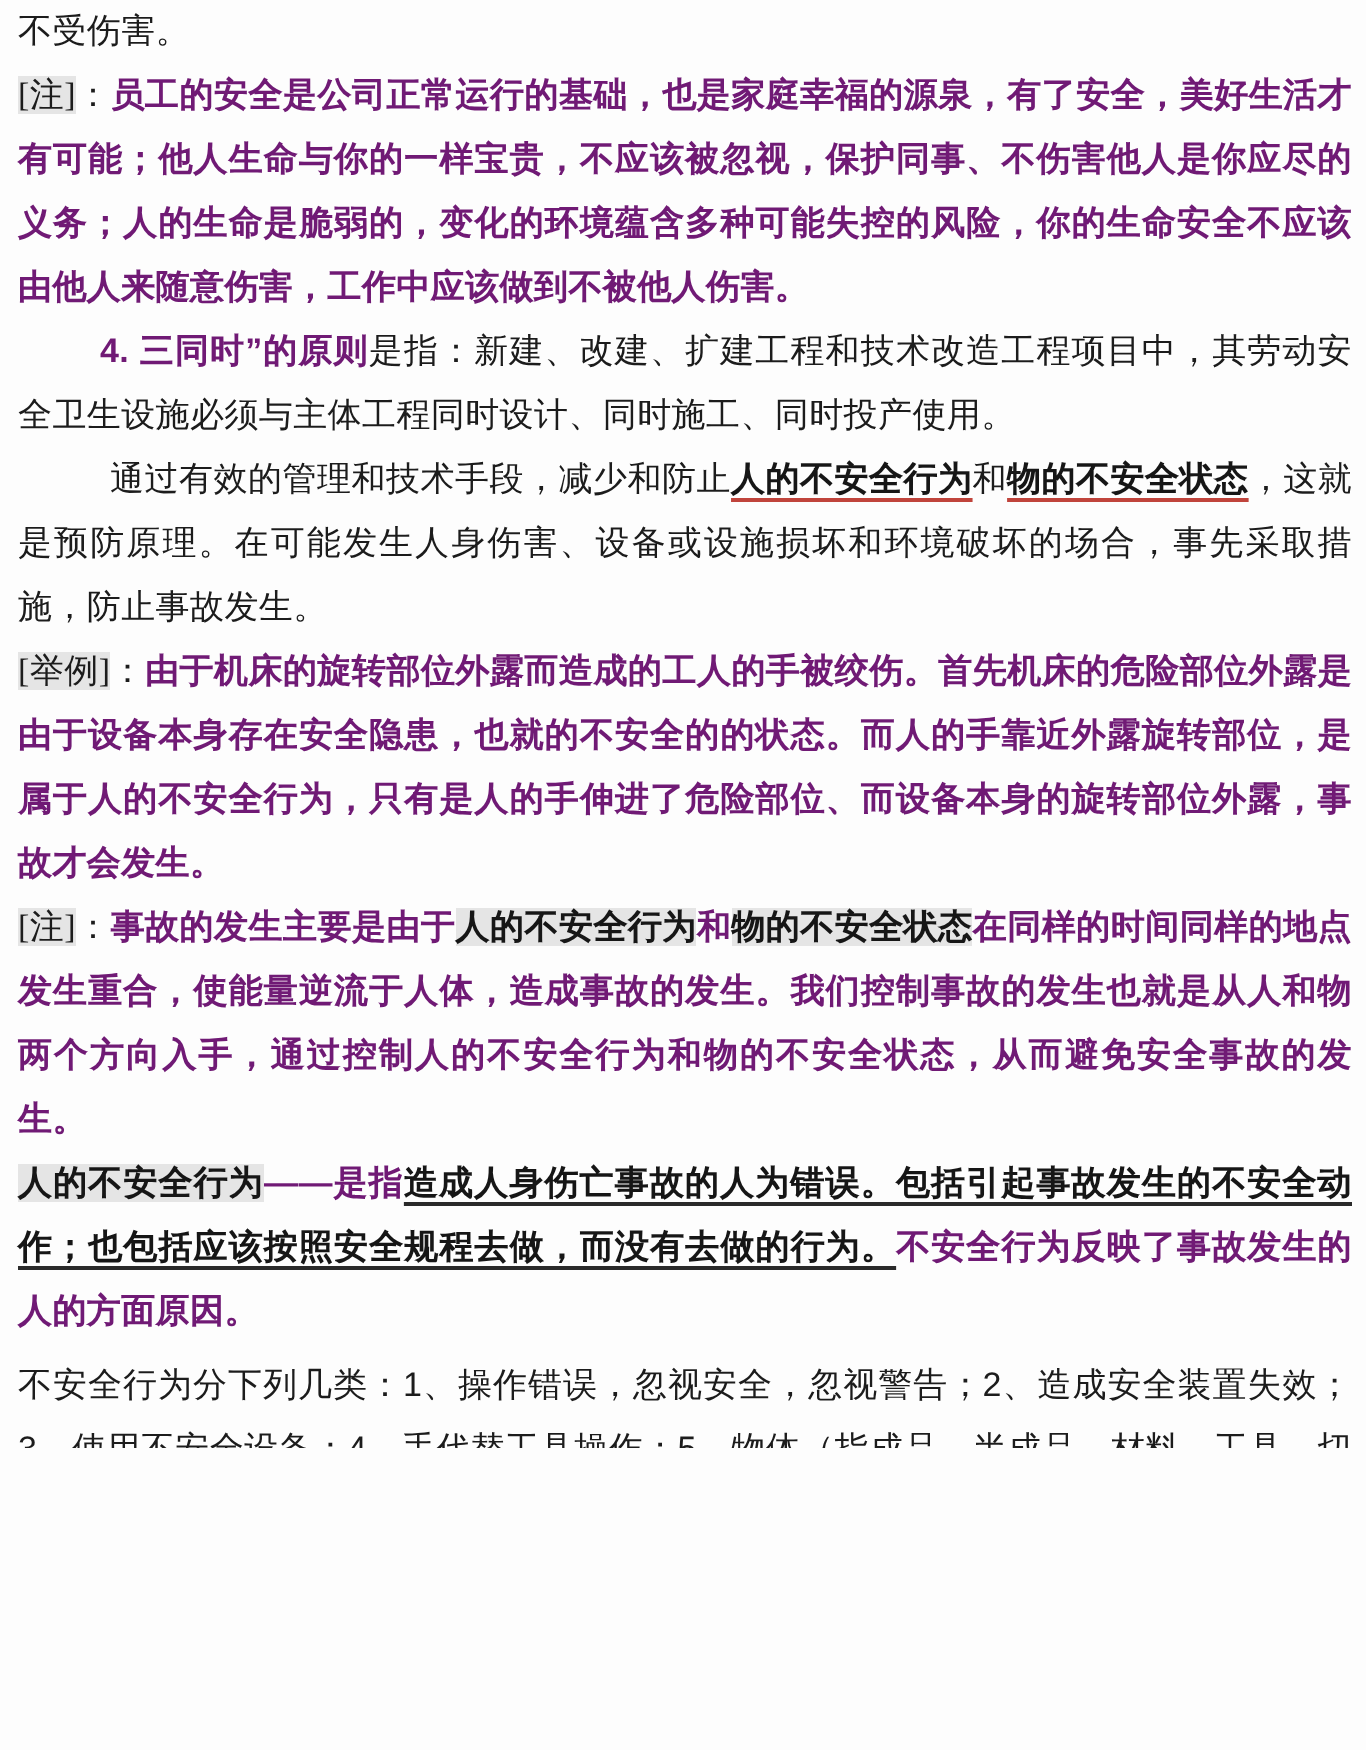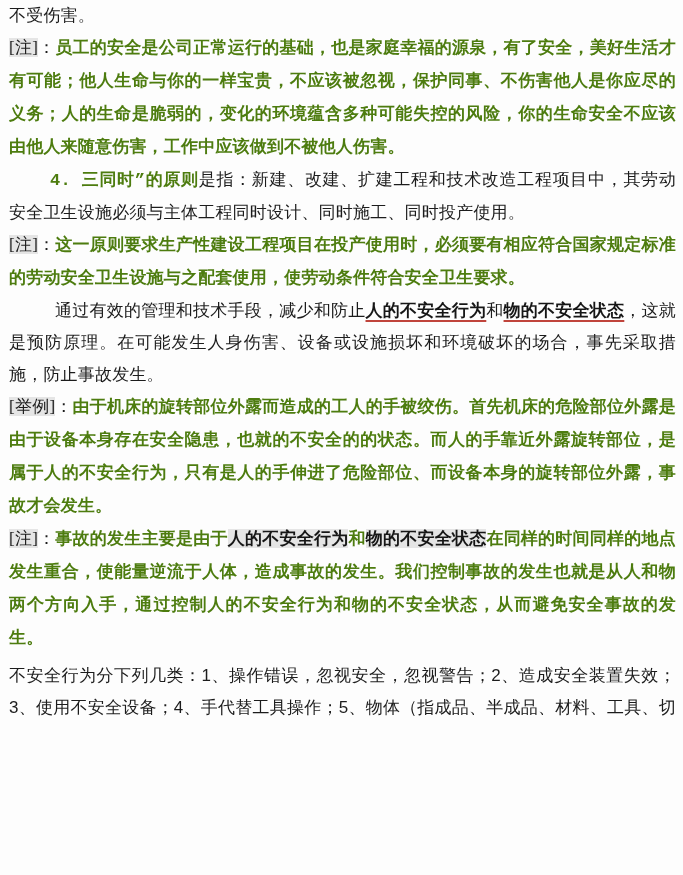--- a/index.html
+++ b/index.html
@@ -18,21 +18,21 @@
     line-height: 32px;
     text-align: justify;
     letter-spacing: 0.2px;
   }
   p.ind1 { text-indent: 41px; }
   p.ind2 { text-indent: 46px; }
   p.gap  { margin-top: 5px; }
 
   
   .s-r  { font-family: "Liberation Serif", serif; font-weight: 400; }
-  .s-b  { font-family: Liberation Mono, monospace; font-weight: 700; color: #4d7c0f; }
+  .s-b  { font-family: Liberation Sans, sans-serif; font-weight: 700; color: #701a75; }
   .s-sr { font-family: "Liberation Sans", sans-serif; font-weight: 400; }
   .s-tag { font-family: "Liberation Serif", serif; font-weight: 400; background: #e5e5e5; }
   .s-bh { font-family: "Liberation Sans", sans-serif; font-weight: 700; background: #e5e5e5; color: #161616; }
   .s-bru {
     font-family: "Liberation Sans", sans-serif; font-weight: 700; color: #161616;
     text-decoration: underline; text-decoration-color: #c0443c;
     text-decoration-thickness: 2px; text-underline-offset: 4px;
   }
   .s-bu {
     font-family: "Liberation Sans", sans-serif; font-weight: 700; color: #161616;
@@ -61,24 +61,24 @@
 </style>
 </head>
 <body>
 
 <div class="page">
 
   <div id="doc-main" class="doc">
       <p class="para"><span class="s-r">不受伤害。</span></p>
       <p class="para"><span class="s-tag">[注]</span><span class="s-r">：</span><span class="s-b">员工的安全是公司正常运行的基础，也是家庭幸福的源泉，有了安全，美好生活才有可能；他人生命与你的一样宝贵，不应该被忽视，保护同事、不伤害他人是你应尽的义务；人的生命是脆弱的，变化的环境蕴含多种可能失控的风险，你的生命安全不应该由他人来随意伤害，工作中应该做到不被他人伤害。</span></p>
       <p class="para ind1"><span class="s-b">4.&nbsp;三同时”的原则</span><span class="s-r">是指：新建、改建、扩建工程和技术改造工程项目中，其劳动安全卫生设施必须与主体工程同时设计、同时施工、同时投产使用。</span></p>
-      <p class="para"><span class="s-tag">[注]</span><span class="s-r">：</span><span class="s-b">这一原则要求生产性建设工程项目在投产使用时，必须要有相应符合国家规定标准的劳动安全卫生设施与之配套使用，使劳动条件符合安全卫生要求。</span></p>
       <p class="para ind2"><span class="s-r">通过有效的管理和技术手段，减少和防止</span><span class="s-bru">人的不安全行为</span><span class="s-r">和</span><span class="s-bru">物的不安全状态</span><span class="s-r">，这就是预防原理。在可能发生人身伤害、设备或设施损坏和环境破坏的场合，事先采取措施，防止事故发生。</span></p>
       <p class="para"><span class="s-tag">[举例]</span><span class="s-r">：</span><span class="s-b">由于机床的旋转部位外露而造成的工人的手被绞伤。首先机床的危险部位外露是由于设备本身存在安全隐患，也就的不安全的的状态。而人的手靠近外露旋转部位，是属于人的不安全行为，只有是人的手伸进了危险部位、而设备本身的旋转部位外露，事故才会发生。</span></p>
       <p class="para"><span class="s-tag">[注]</span><span class="s-r">：</span><span class="s-b">事故的发生主要是由于</span><span class="s-bh">人的不安全行为</span><span class="s-b">和</span><span class="s-bh">物的不安全状态</span><span class="s-b">在同样的时间同样的地点发生重合，使能量逆流于人体，造成事故的发生。我们控制事故的发生也就是从人和物两个方向入手，通过控制人的不安全行为和物的不安全状态，从而避免安全事故的发生。</span></p>
+      <p class="para"><span class="s-bh">人的不安全行为</span><span class="s-b">——是指</span><span class="s-bu">造成人身伤亡事故的人为错误。包括引起事故发生的不安全动作；也包括应该按照安全规程去做，而没有去做的行为。</span><span class="s-b">不安全行为反映了事故发生的人的方面原因。</span></p>
       <p class="para gap"><span class="s-sr">不安全行为分下列几类：1、操作错误，忽视安全，忽视警告；2、造成安全装置失效；3、使用不安全设备；4、手代替工具操作；5、物体（指成品、半成品、材料、工具、切屑等）存放不当；6、冒险进入危险场所；7、攀、坐不安全位置（如平台护栏、汽车挡板等）；8、在起吊物下作业、停留；9、机器运转时加油、修理、检查、调整、焊接、清扫等工作；</span></p>
     </div>
 
   <div class="watermark">
     <svg width="30" height="32" viewBox="0 0 30 32">
       <circle cx="15" cy="14" r="10.5" stroke="#c6c6c6" stroke-width="1.6" fill="none"></circle>
       <path d="M7.5 22.5 L5 29 L13 24.5" stroke="#c6c6c6" stroke-width="1.6" fill="none" stroke-linejoin="round"></path>
       <circle cx="11.3" cy="12" r="1.4" fill="#c6c6c6"></circle>
       <circle cx="18.7" cy="12" r="1.4" fill="#c6c6c6"></circle>
       <path d="M10.3 16.2 Q15 20.8 19.7 16.2" stroke="#c6c6c6" stroke-width="1.6" fill="none" stroke-linecap="round"></path>

